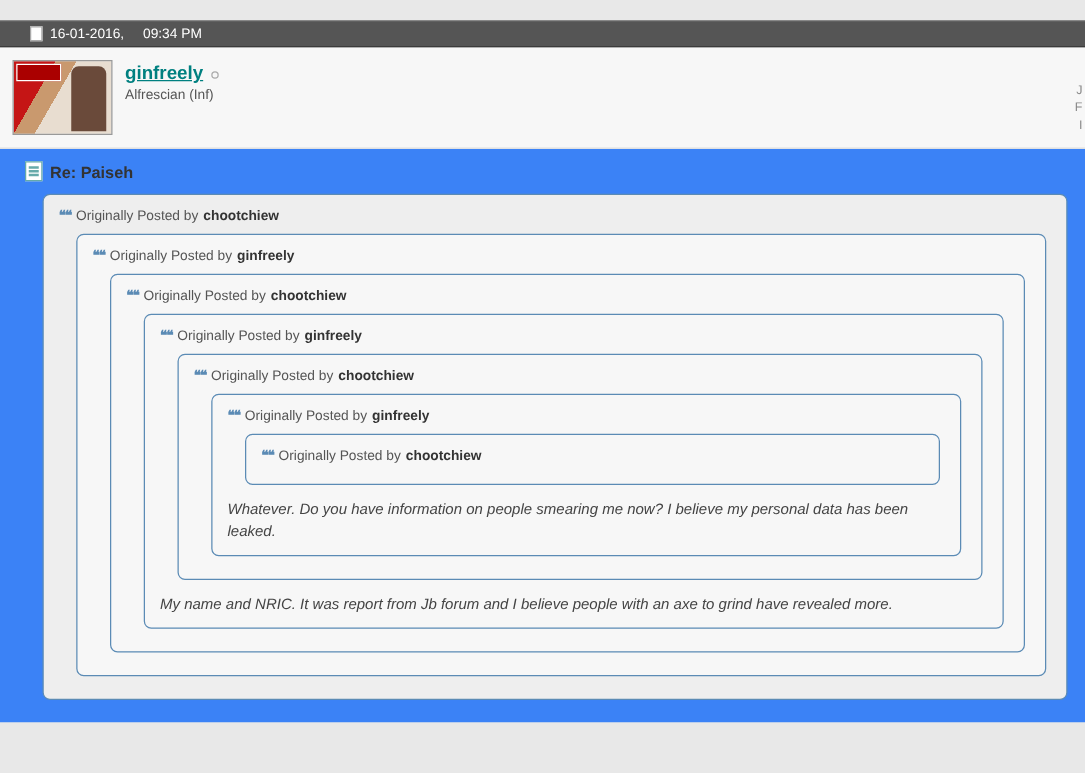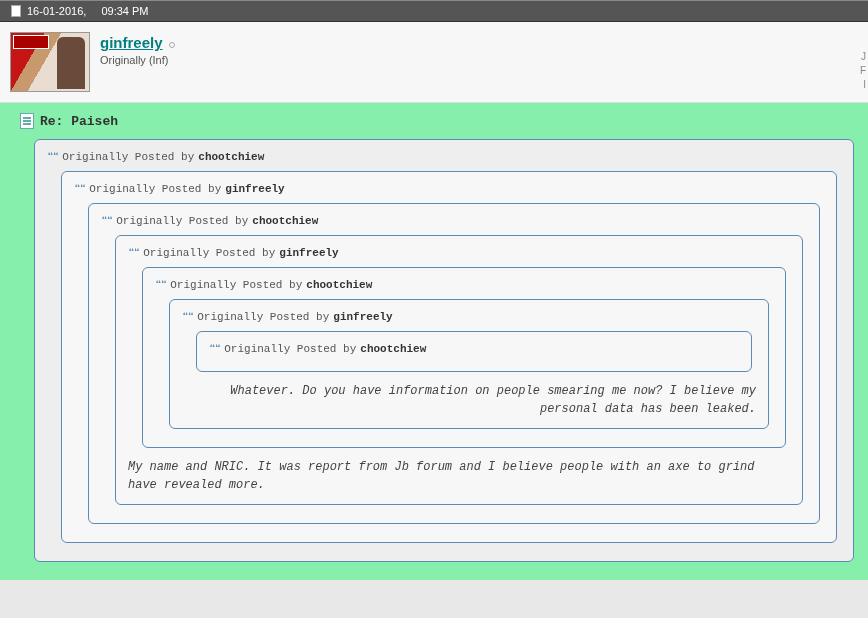--- a/index.html
+++ b/index.html
@@ -1,44 +1,45 @@
 <!DOCTYPE html>
 <html><head>
 <meta charset="utf-8">
 <style>
   * { box-sizing: border-box; margin: 0; padding: 0; }
   body { font-family: Verdana, Arial, sans-serif; font-size: 12px; background: #e8e8e8; color: #333; width: 868px; }
   .post-header {
     background: #555;
     color: #fff;
-    padding: 4px 11px;
+    padding: 4px 24px;
     font-size: 11px;
     display: flex;
     align-items: center;
     gap: 6px;
     border-top: 1px solid #888;
     border-bottom: 1px solid #333;
+    margin-top: 16px;
   }
   .page-icon { width: 10px; height: 12px; background: #fff; border: 1px solid #aaa; position: relative; }
   .user-area {
     background: #f7f7f7;
     padding: 10px;
     display: flex;
     gap: 10px;
     border-bottom: 1px solid #ddd;
     align-items: flex-start;
   }
   .avatar { width: 80px; height: 60px; border: 1px solid #999; background: linear-gradient(120deg,#c51515 30%,#c9996e 30%,#c9996e 45%,#e8ddd0 45%); overflow:hidden; position:relative; }
   .avatar::before { content:''; position:absolute; top:2px; left:2px; right:40px; height:12px; background:#a00; border:1px solid #fff;}
   .avatar::after { content:''; position:absolute; right:4px; top:4px; width:28px; height:52px; background:#6a4a3a; border-radius:6px 6px 0 0;}
   .user-meta { line-height: 1.4; }
   .username { color: #008080; font-weight: bold; font-size: 15px; }
   .online-dot { display:inline-block; width:6px; height:6px; border:1px solid #aaa; border-radius:50%; margin-left:3px; vertical-align:middle; }
   .usertitle { color: #555; font-size: 11px; }
-  .post-body-wrap { padding: 10px 10px 10px 20px; background: #86efac; font-family: Liberation Mono, monospace; }
+  .post-body-wrap { padding: 10px 10px 10px 20px; background: #3b82f6; }
   .title-row { display: flex; align-items: center; gap: 6px; margin-bottom: 10px; color: #333; font-weight:bold; font-size:13px; }
   .title-doc-icon { width:14px; height:16px; background:#fff; border:1px solid #6aa; position:relative; }
   .title-doc-icon::before{content:'';position:absolute;top:3px;left:2px;right:2px;height:2px;background:#6aa;box-shadow:0 3px 0 #6aa, 0 6px 0 #6aa;}
   .quote {
     border: 1px solid #5b8bb5;
     border-radius: 6px;
     margin: 8px 4px 8px 14px;
     padding: 10px 12px;
     background: #f7f7f7;
     position: relative;
@@ -59,21 +60,21 @@
   <span>16-01-2016,</span>
   <span>&nbsp;</span>
   <span>09:34 PM</span>
 </div>
 
 <div class="user-area" style="position:relative;">
   <div class="avatar"></div>
   <div class="user-meta">
     <a href="#" class="username">ginfreely</a>
     <span class="online-dot"></span>
-    <div class="usertitle">Originally (Inf)</div>
+    <div class="usertitle">Alfrescian (Inf)</div>
   </div>
   <div class="right-edge">
     <div>J</div>
       <div>F</div>
       <div>I</div>
   </div>
 </div>
 
 <div class="post-body-wrap">
   <div class="title-row">
@@ -124,21 +125,21 @@
               </div>
 
               <div class="quote">
                 <div class="attribution">
                   <span class="dblq">❝❝</span>
                   <span>Originally Posted by </span>
                     <b>chootchiew</b>
                 </div>
               </div>
 
-              <div class="quote-text" style="margin-top:10px;text-align:right;">Whatever. Do you have information on people smearing me now? I believe my personal data has been leaked.</div>
+              <div class="quote-text" style="margin-top:10px;">Whatever. Do you have information on people smearing me now? I believe my personal data has been leaked.</div>
             </div>
 
           </div>
 
           <div class="quote-text" style="margin-top:10px;">My name and NRIC. It was report from Jb forum and I believe people with an axe to grind have revealed more.</div>
         </div>
 
       </div>
 
     </div>

